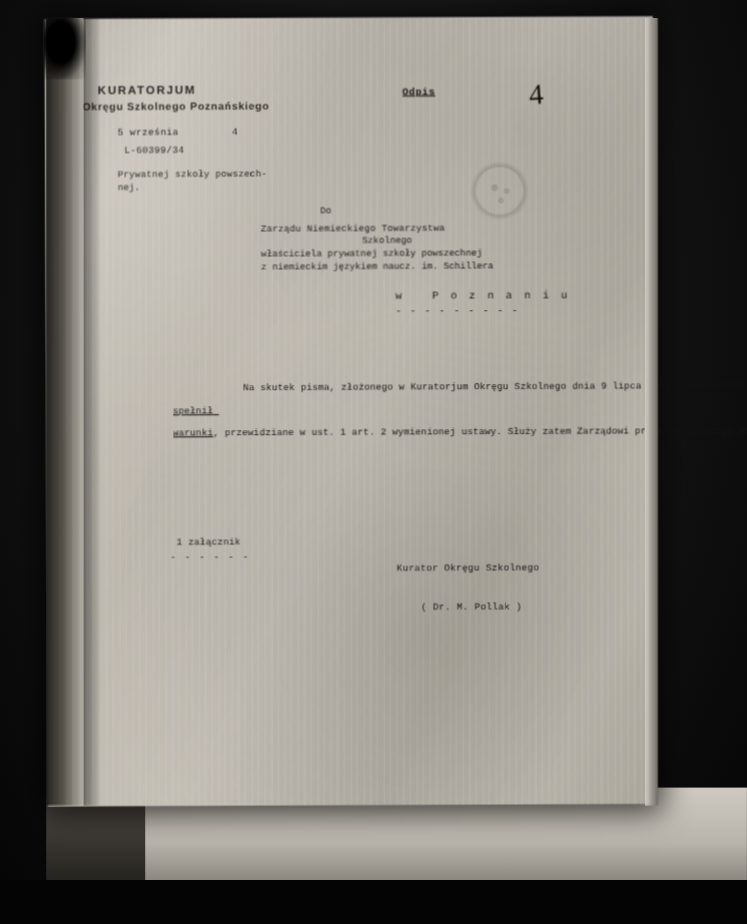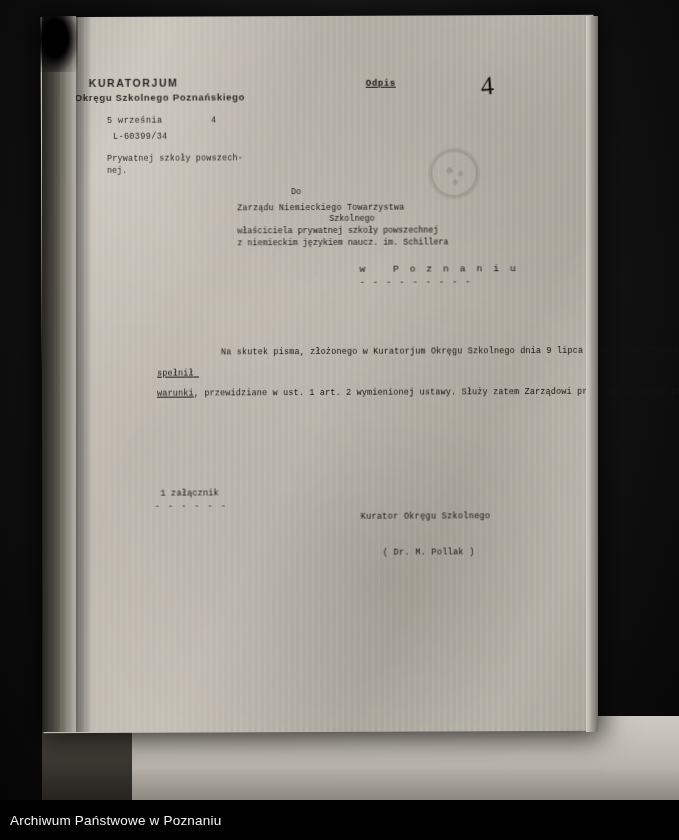--- a/index.html
+++ b/index.html
@@ -363,17 +363,14 @@
     </div>
 
   </div>
 
   <div class="right-light"></div>
   <div class="binding"></div>
   <div class="binding-shadow"></div>
   <div class="tear"></div>
   <div class="streaks"></div>
 
-  <div class="caption-bar">
-    <span class="caption-text">Archiwum Państwowe w Poznaniu</span>
-  </div>
 
 </div>
 
 </body></html>

